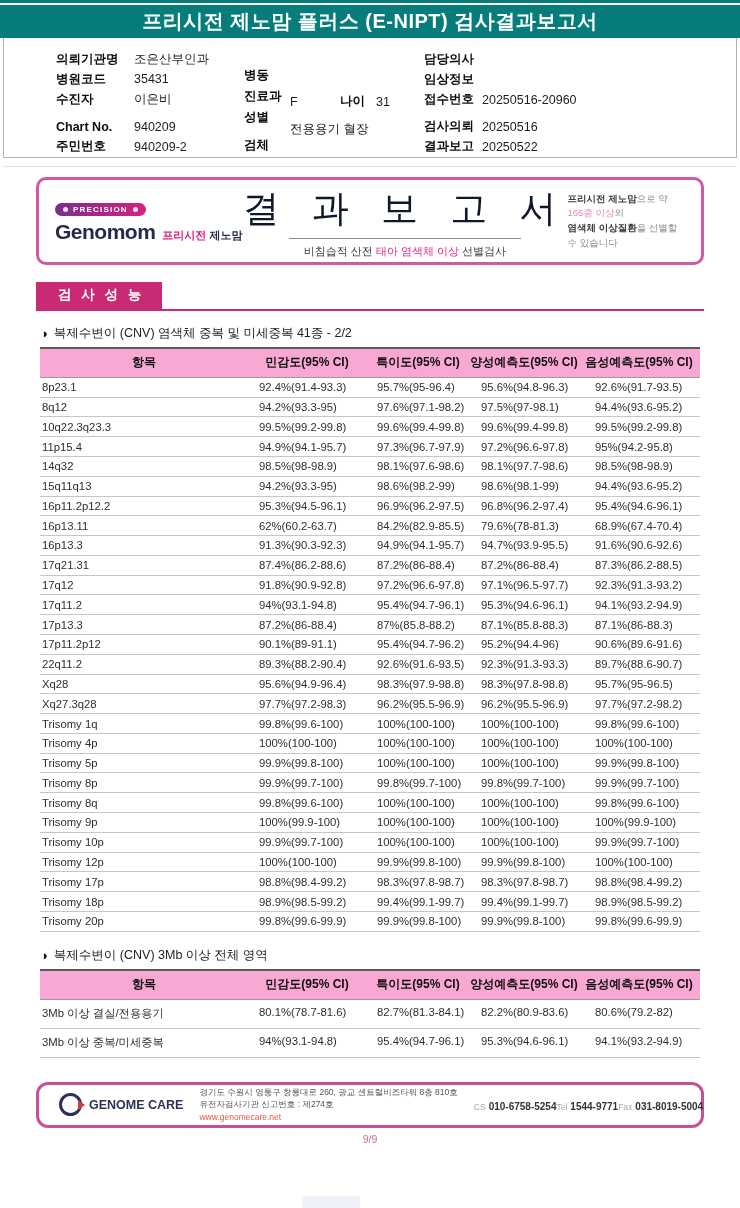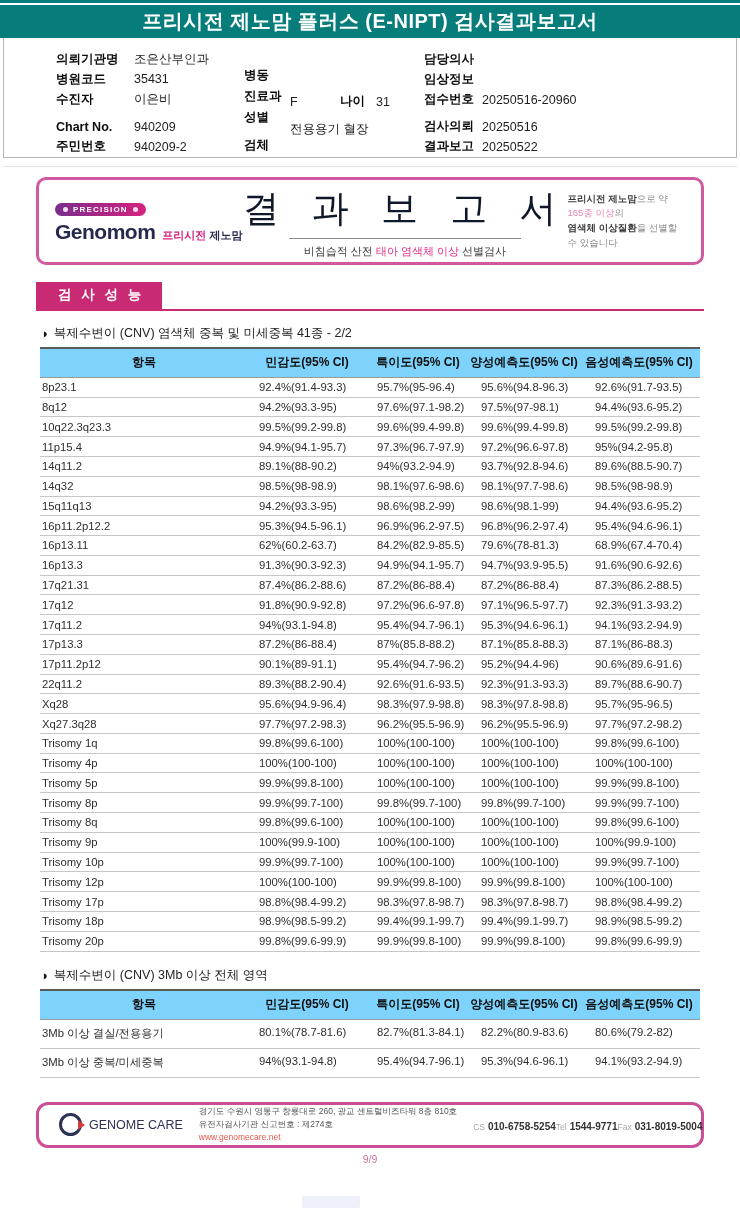--- a/index.html
+++ b/index.html
@@ -71,21 +71,21 @@
   
   .subsection { margin:14px 40px 5px; font-size:12.5px; color:#222; display:flex; align-items:center; gap:6px; white-space:nowrap; }
   .bullet { font-size:13px; color:#111; }
   
   .dtable { margin:3px 40px 0; width:660px; }
   .trow {
     display:grid; grid-template-columns:208px 118px 104px 108px 122px;
     border-bottom:1px solid #c6c6c6;
   }
   .trow.head {
-    background:#7dd3fc; border-top:2px solid #5a5a5a; border-bottom:1px solid #9a9a9a;
+    background:#f9a8d4; border-top:2px solid #5a5a5a; border-bottom:1px solid #9a9a9a;
   }
   .cell {
     font-size:11.3px; color:#2e2e2e; padding:3.4px 0 3.4px 11px;
     text-align:left; white-space:nowrap; overflow:visible;
   }
   .cell:nth-child(5) { padding-left:17px; }
   .trow.head .cell { padding:5.5px 0; text-align:center; font-size:12px; font-weight:bold; color:#0e0e0e; }
   .cell.item { padding-left:2px; }
   .dtable2 .cell { padding-top:6.5px; padding-bottom:6.5px; }
   
@@ -93,21 +93,21 @@
     margin:24px 36px 0; height:46px; border:3px solid #cb4f97; border-radius:12px;
     display:flex; align-items:center; padding:0 20px; gap:16px;
   }
   .flogo { display:flex; align-items:center; gap:7px; width:152px; }
   .fmark { width:23px; height:23px; border:3px solid #2b3254; border-radius:50%; position:relative; flex:none; }
   .fmark::after {
     content:""; position:absolute; right:-6px; top:50%; transform:translateY(-50%);
     width:0; height:0; border-left:7px solid #d23c3c;
     border-top:5px solid transparent; border-bottom:5px solid transparent;
   }
-  .fbrand { font-size:12.5px; font-weight:normal; color:#2b3254; white-space:nowrap; }
+  .fbrand { font-size:12.5px; font-weight:bold; color:#2b3254; white-space:nowrap; }
   .faddr { flex:1; font-size:8.5px; color:#555; line-height:1.5; white-space:nowrap; }
   .site { color:#e2574c; text-decoration:none; }
   .fcontact { display:flex; align-items:center; white-space:nowrap; }
   .cl { color:#a8a8a8; font-size:8.5px; margin-right:3px; }
   .cv { font-weight:bold; color:#333; font-size:10px; }
   .pagenum { text-align:center; font-size:10.5px; color:#c9739f; margin-top:5px; }
   .artifact { position:absolute; left:302px; top:1196px; width:58px; height:12px; background:#eef1f7; border-radius:2px; }
 </style>
 </head>
 <body>
@@ -253,27 +253,20 @@
       <div class="cell">99.5%(99.2-99.8)</div>
     </div>
     <div class="trow">
       <div class="cell item">11p15.4</div>
       <div class="cell">94.9%(94.1-95.7)</div>
       <div class="cell">97.3%(96.7-97.9)</div>
       <div class="cell">97.2%(96.6-97.8)</div>
       <div class="cell">95%(94.2-95.8)</div>
     </div>
     <div class="trow">
-      <div class="cell item">14q11.2</div>
-      <div class="cell">89.1%(88-90.2)</div>
-      <div class="cell">94%(93.2-94.9)</div>
-      <div class="cell">93.7%(92.8-94.6)</div>
-      <div class="cell">89.6%(88.5-90.7)</div>
-    </div>
-    <div class="trow">
       <div class="cell item">14q32</div>
       <div class="cell">98.5%(98-98.9)</div>
       <div class="cell">98.1%(97.6-98.6)</div>
       <div class="cell">98.1%(97.7-98.6)</div>
       <div class="cell">98.5%(98-98.9)</div>
     </div>
     <div class="trow">
       <div class="cell item">15q11q13</div>
       <div class="cell">94.2%(93.3-95)</div>
       <div class="cell">98.6%(98.2-99)</div>

